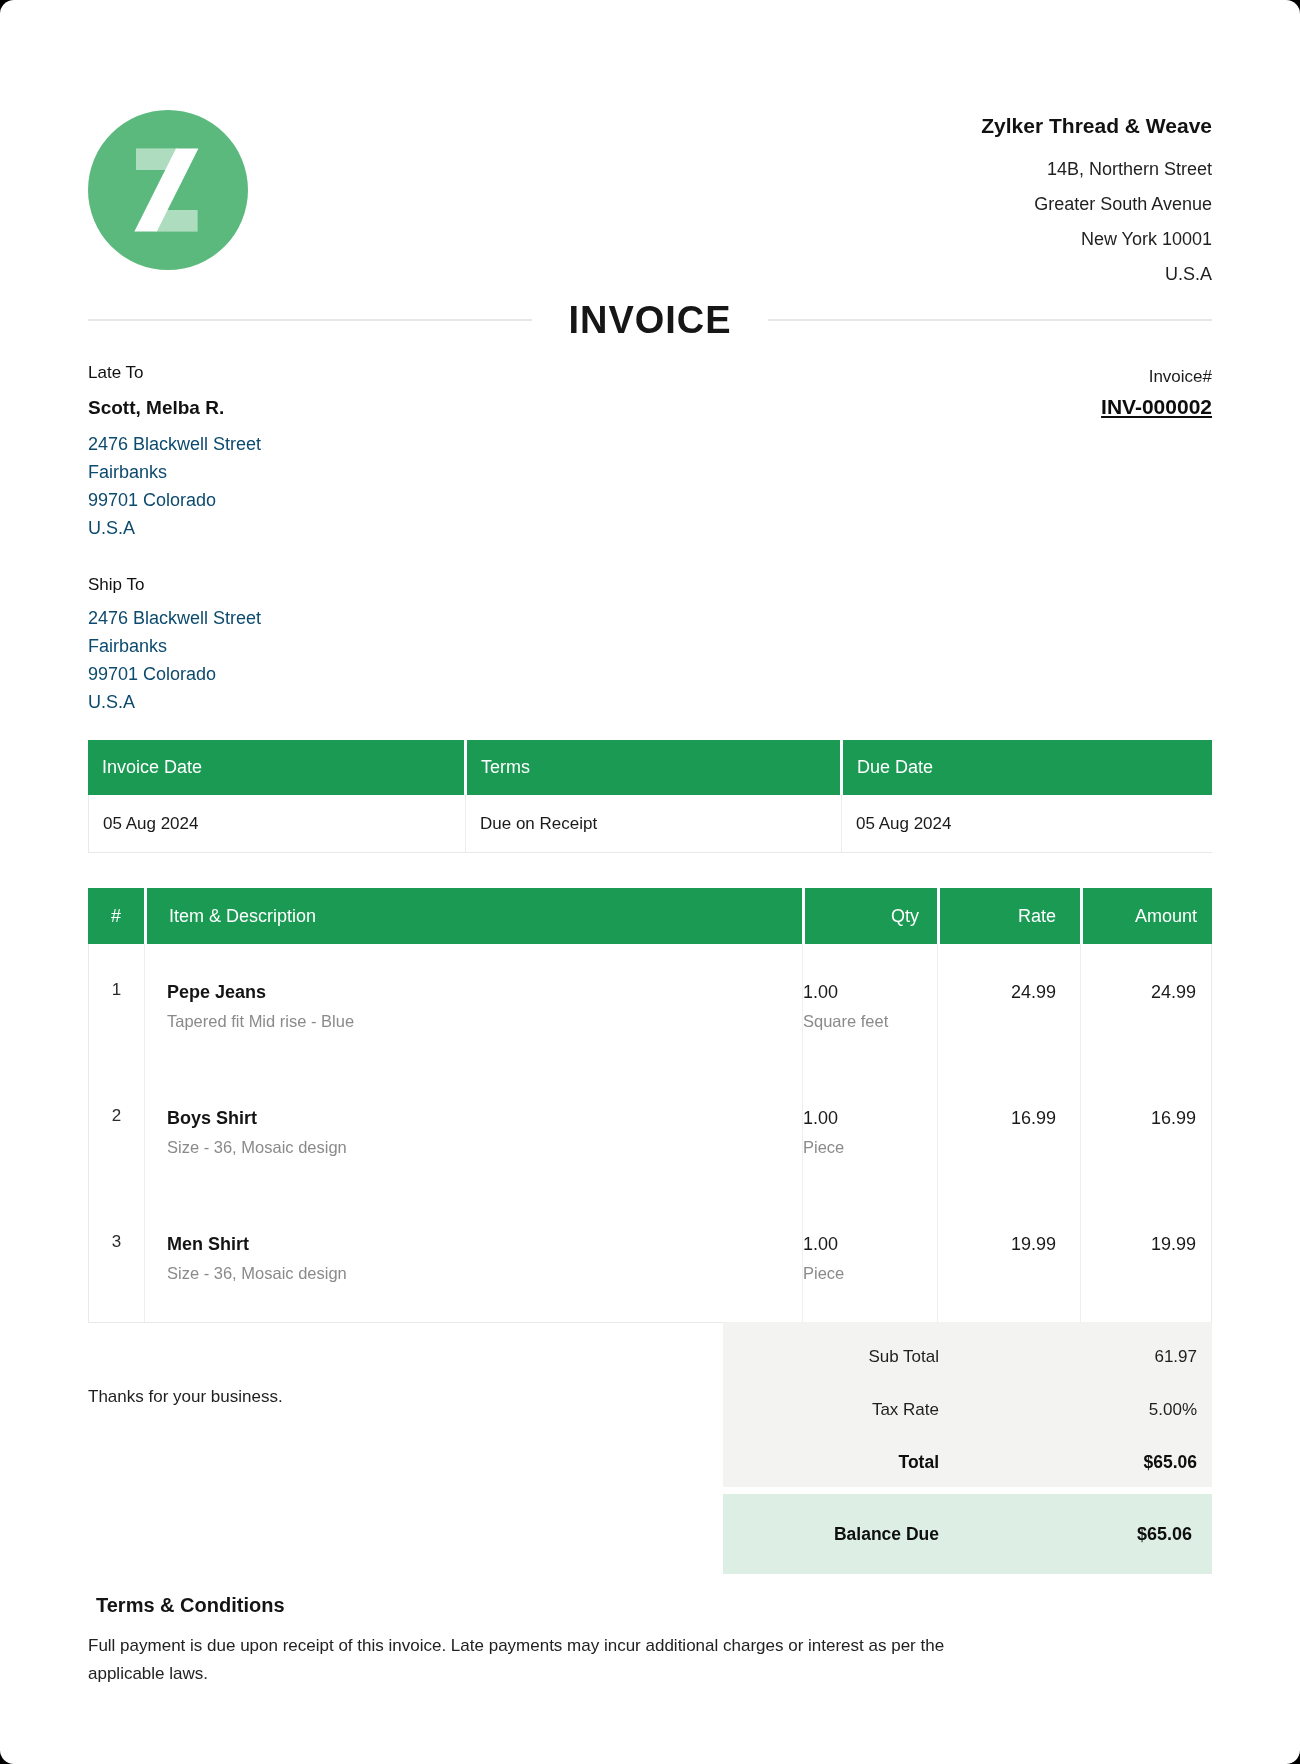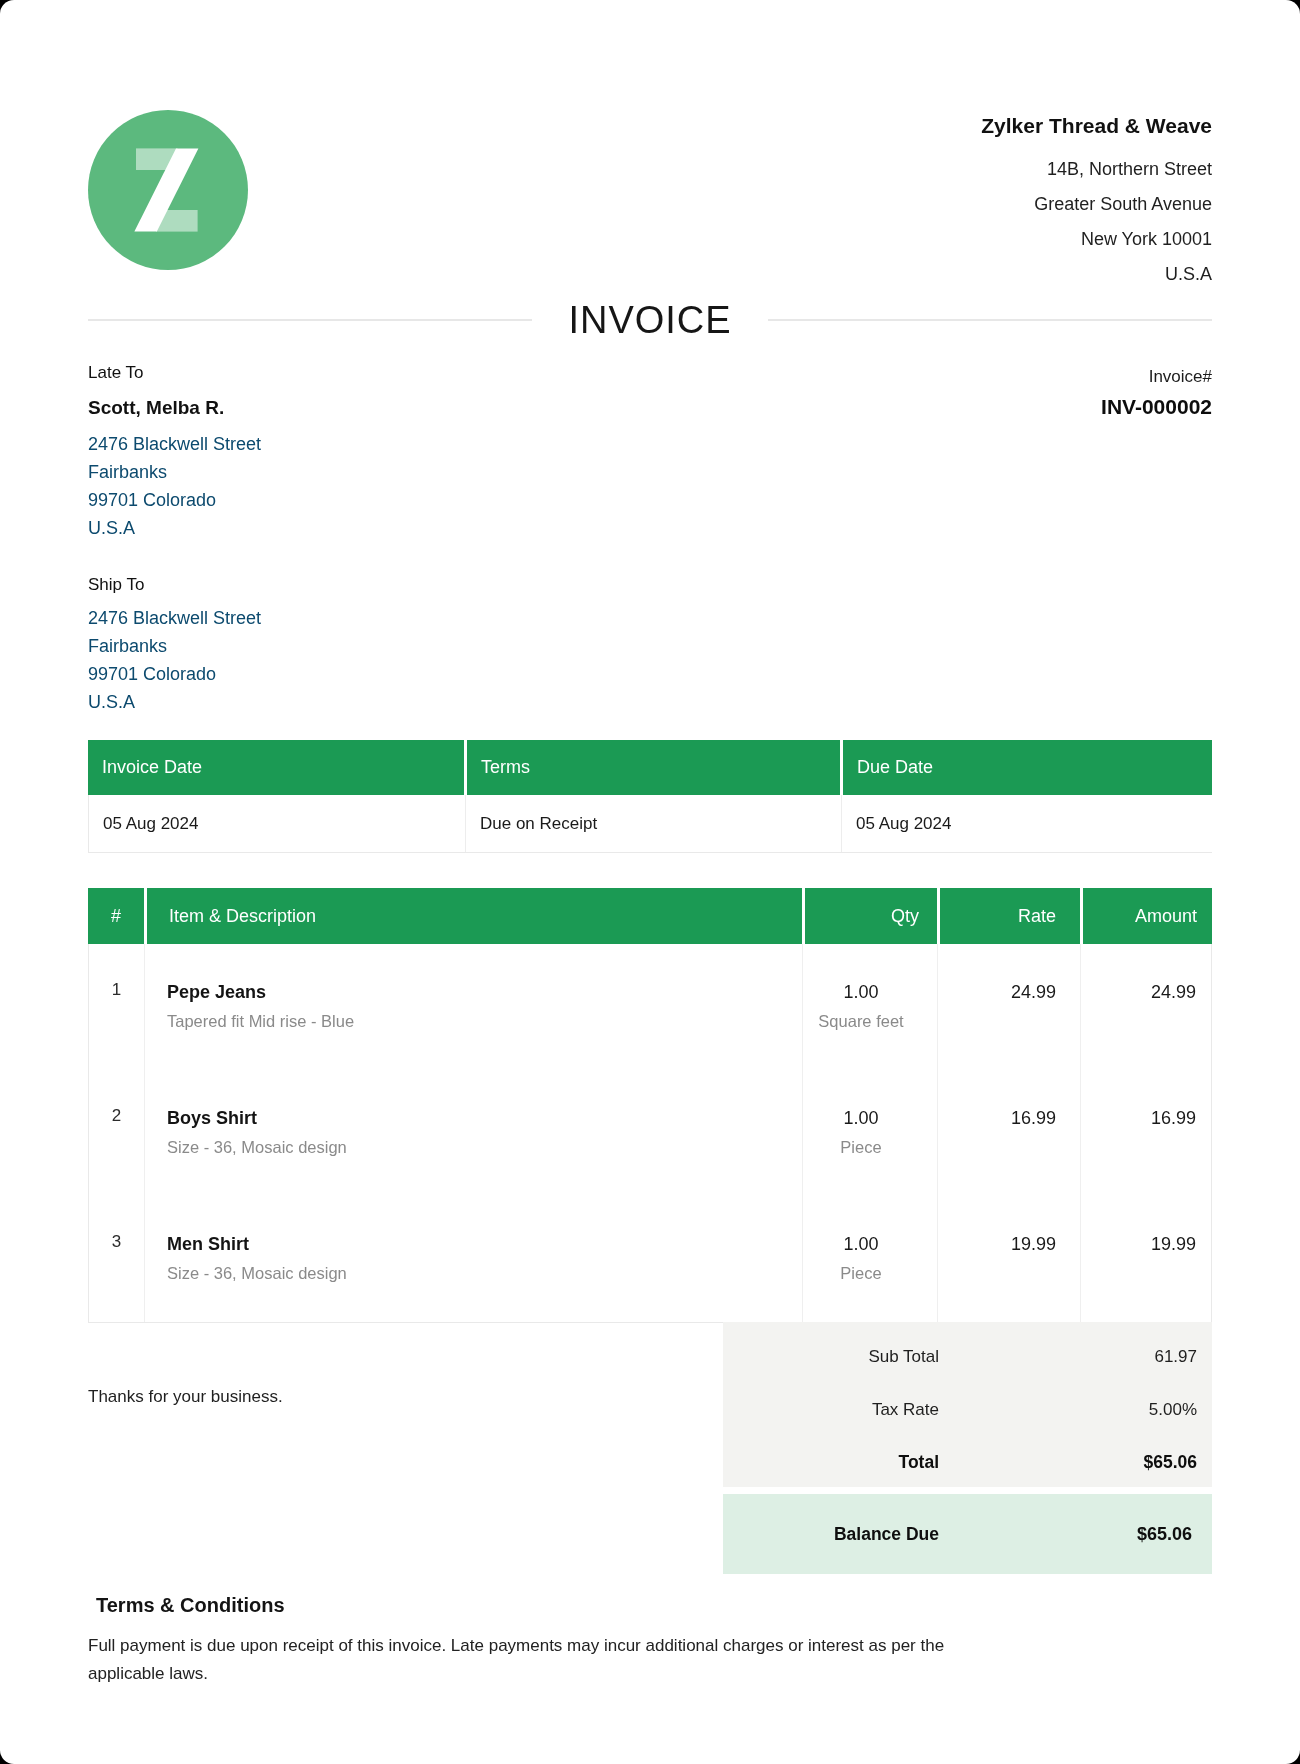--- a/index.html
+++ b/index.html
@@ -9,31 +9,31 @@
     font-family:"Liberation Sans","DejaVu Sans",sans-serif;color:#1c1c1c;
   }
   
   .logo{position:absolute;left:88px;top:110px;width:160px;height:160px;}
   .company{position:absolute;right:88px;top:112px;text-align:right;}
   .company .name{font-size:21px;font-weight:700;line-height:28px;color:#111;margin-bottom:12px;}
   .company .addr{font-size:18px;line-height:35px;color:#1f1f1f;}
   
   .title-row{position:absolute;left:88px;right:88px;top:298px;height:44px;display:flex;align-items:center;gap:36px;}
   .title-row .rule{flex:1;height:0;border-top:2px solid #e7e7e7;}
-  .title-row .title{font-size:38px;font-weight:400;letter-spacing:1px;color:#161616;}
+  .title-row .title{font-size:38px;font-weight:700;letter-spacing:1px;color:#161616;}
   
   .billto{position:absolute;left:88px;top:362px;}
   .addr-label{font-size:17px;line-height:22px;color:#111;margin-bottom:12px;}
   .bill-name{font-size:19px;font-weight:700;line-height:24px;color:#111;margin-bottom:10px;}
   .addr-lines{font-size:18px;line-height:28px;color:#0c4a6e;}
   .shipto{position:absolute;left:88px;top:574px;}
   .shipto .addr-label{margin-bottom:8px;}
   .invmeta{position:absolute;right:88px;top:366px;text-align:right;}
   .invmeta .lab{font-size:17px;line-height:22px;color:#1c1c1c;margin-bottom:6px;}
-  .invmeta .num{font-size:21px;line-height:26px;font-weight:700;color:#0d0d0d;}
+  .invmeta .num{font-size:21px;line-height:26px;font-weight:700;color:#0d0d0d;text-decoration:underline;}
   
   .info-table{position:absolute;left:88px;top:740px;width:1124px;}
   .info-head{display:grid;grid-template-columns:376px 376px 372px;}
   .info-head .hc{box-sizing:border-box;height:55px;background:var(--green);color:#fff;
     font-size:18px;font-weight:400;display:flex;align-items:center;padding-left:14px;}
   .info-head .hc + .hc{border-left:3px solid #fff;}
   .info-body{display:grid;grid-template-columns:376px 376px 372px;
     border:1px solid #e9e9e9;border-top:none;box-sizing:border-box;}
   .info-body .bc{box-sizing:border-box;height:57px;display:flex;align-items:center;
     padding-left:14px;font-size:17px;font-weight:500;color:#1a1a1a;background:#fff;}
@@ -50,21 +50,21 @@
   .hc.c-rate{justify-content:flex-end;padding-right:24px;}
   .hc.c-amt{justify-content:flex-end;padding-right:15px;}
   .items-body{border:1px solid #e9e9e9;border-top:none;box-sizing:border-box;}
   .irow{display:grid;grid-template-columns:55px 658px 135px 143px 131px;}
   .irow .cell{box-sizing:border-box;padding-top:36px;padding-bottom:38px;}
   .irow .cell + .cell{border-left:1px solid #efefef;}
   .cell.idx{text-align:center;font-size:17px;color:#2b2b2b;}
   .cell.item{padding-left:22px;}
   .item-name{font-size:18px;font-weight:600;color:#141414;line-height:24px;margin-bottom:6px;}
   .item-desc{font-size:16.5px;color:#8a8a8a;line-height:22px;}
-  .cell.qty{text-align:center;padding-right:18px;}
+  .cell.qty{text-align:left;padding-right:18px;}
   .qty-num{font-size:18px;font-weight:500;color:#1a1a1a;line-height:24px;margin-bottom:6px;}
   .qty-unit{font-size:16.5px;color:#8a8a8a;line-height:22px;}
   .cell.rate{text-align:right;padding-right:24px;font-size:18px;font-weight:500;color:#1a1a1a;line-height:24px;}
   .cell.amt{text-align:right;padding-right:15px;font-size:18px;font-weight:500;color:#1a1a1a;line-height:24px;}
   
   .thanks{position:absolute;left:88px;top:1386px;font-size:17px;line-height:22px;color:#1f1f1f;text-align:center;}
   .summary{position:absolute;left:723px;top:1322px;width:489px;}
   .sum-gray{background:#f3f3f1;height:165px;box-sizing:border-box;padding-top:8px;}
   .sum-row{height:53px;display:flex;align-items:center;}
   .sum-label{width:216px;text-align:right;font-size:17px;color:#1f1f1f;}

